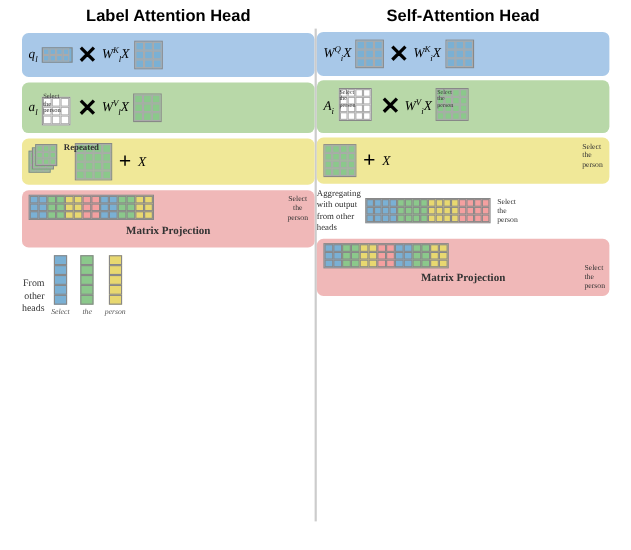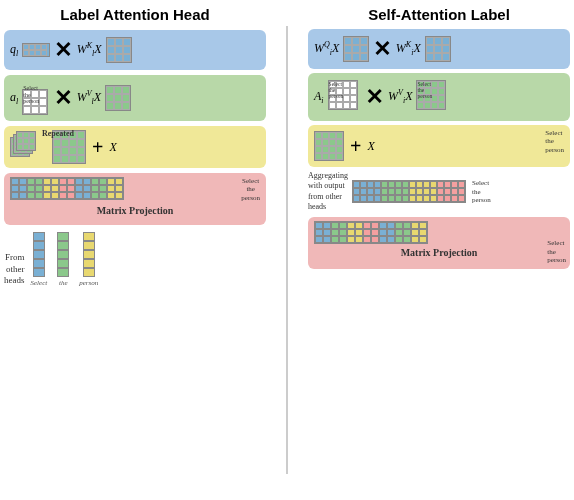--- a/index.html
+++ b/index.html
@@ -19,21 +19,21 @@
     .math-expr {
       font-style: italic;
       font-size: 12px;
       font-family: 'Times New Roman', serif;
       white-space: nowrap;
     }
   </style>
 </head>
 <body>
 
-<div style="display:flex; width:574px; height:500px; padding:6px 4px; gap:20px; position:relative;">
+<div style="display:flex; width:574px; height:500px; padding:6px 20px; gap:0; position:relative;">
 
   <div style="flex:1; display:flex; flex-direction:column; gap:5px;">
 
     <div style="font-size:15px; font-weight:bold; text-align:center; font-family:Arial,sans-serif; margin-bottom:2px;">Label Attention Head</div>
 
     <div style="background:#a8c8e8; border-radius:6px; padding:3px 6px; display:flex; align-items:center; gap:4px; min-height:40px;">
       <span class="math-expr"><i>q</i><sub>l</sub></span>
 
       <div style="background:#7ab0d4; border:1px solid #888; width:28px; height:14px; display:inline-grid; grid-template-columns:repeat(4,6px); grid-template-rows:repeat(2,6px);">
         <div style="background:#7ab0d4;border:0.3px solid #aaa"></div>
@@ -251,21 +251,21 @@
         </div>
       </div>
     </div>
 
   </div>
 
   <div style="width:2px; background:#ccc; margin:20px 0;"></div>
 
   <div style="flex:1; display:flex; flex-direction:column; gap:4px; position:relative;">
 
-    <div style="font-size:15px; font-weight:bold; text-align:center; font-family:Arial,sans-serif; margin-bottom:2px;">Self-Attention Label</div>
+    <div style="font-size:15px; font-weight:bold; text-align:center; font-family:Arial,sans-serif; margin-bottom:2px;">Self-Attention Head</div>
 
     <div style="background:#a8c8e8; border-radius:6px; padding:3px 6px; display:flex; align-items:center; gap:4px; min-height:40px;">
       <span class="math-expr"><i>W</i><sup>Q</sup><sub>i</sub><i>X</i></span>
       <div style="display:inline-grid; grid-template-columns:repeat(3,8px); grid-template-rows:repeat(3,8px); border:1px solid #888;">
         <div style="background:#7ab0d4;border:0.3px solid #aaa"></div>
           <div style="background:#7ab0d4;border:0.3px solid #aaa"></div>
           <div style="background:#7ab0d4;border:0.3px solid #aaa"></div>
         <div style="background:#7ab0d4;border:0.3px solid #aaa"></div>
           <div style="background:#7ab0d4;border:0.3px solid #aaa"></div>
           <div style="background:#7ab0d4;border:0.3px solid #aaa"></div>

